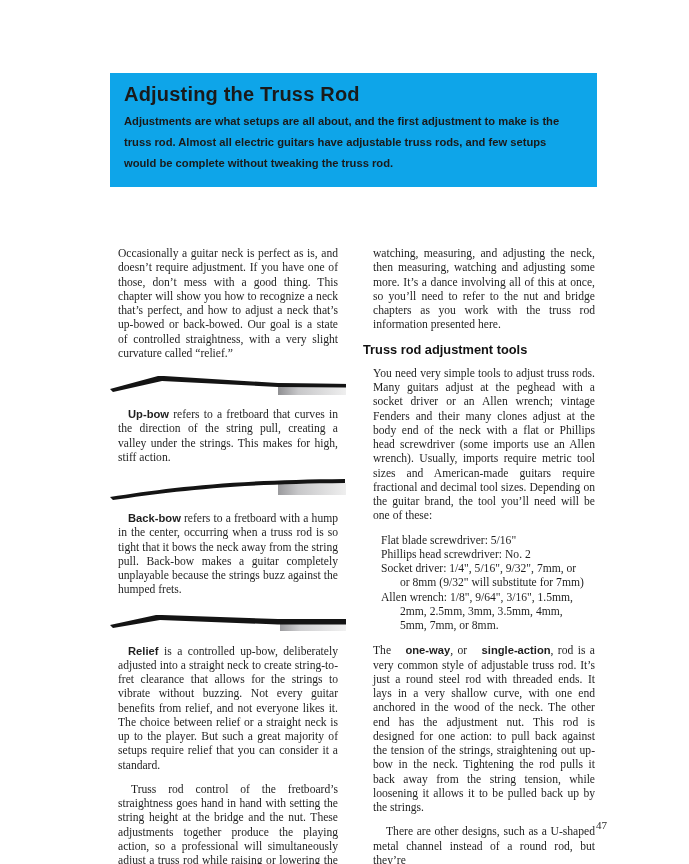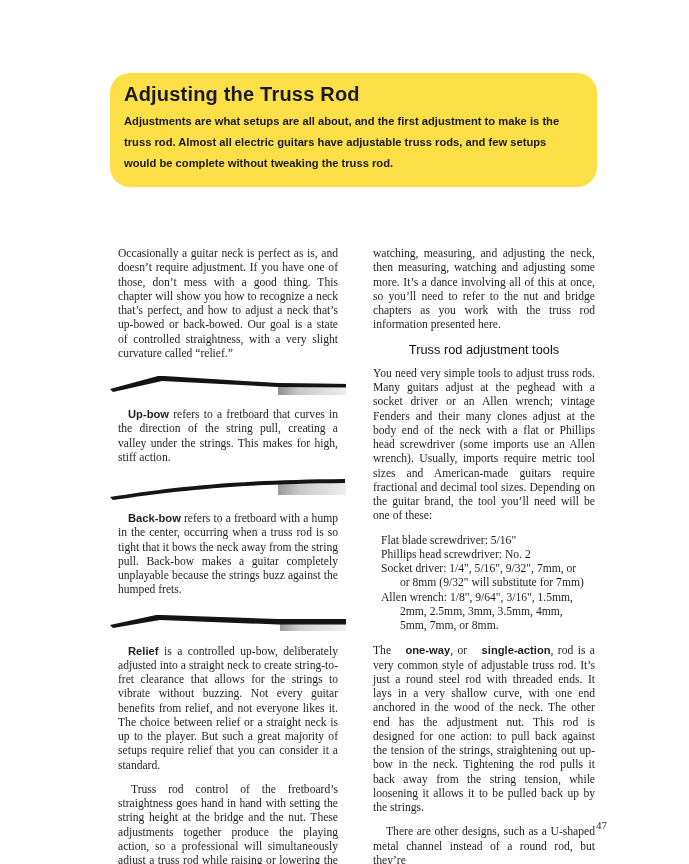--- a/index.html
+++ b/index.html
@@ -2,41 +2,40 @@
 <html><head>
 <meta charset="utf-8">
 <style>
   html,body { margin:0; padding:0; background:#ffffff; }
   .page {
     position:relative; width:689px; height:864px; background:#ffffff;
     font-family:"Liberation Serif", serif; color:#1f1f1f; overflow:hidden;
   }
   .header-box {
     position:absolute; left:110px; top:73px; width:487px; box-sizing:border-box;
-    background:#fde047; padding:10px 16px 13px 14px;
+    background:#0ea5e9; padding:10px 16px 13px 14px;
     font-family:"Liberation Sans", sans-serif;
-    border-radius:20px;
   }
   .header-box .title { font-size:20px; font-weight:bold; margin:0 0 5px 0; letter-spacing:0.2px; color:#1a1a1a; }
   .header-box .intro { font-size:11.2px; font-weight:bold; line-height:21px; margin:0; color:#1a1a1a; }
 
   .col { position:absolute; top:237px; font-size:11.6px; line-height:14.25px; text-align:justify; }
   .col-left  { left:108px; width:240px; }
   .col-right { left:363px; width:242px; }
 
   .col p { margin:10px; }
   .lead { font-family:"Liberation Sans", sans-serif; font-weight:bold; font-size:11.2px;padding-left:10px; }
   .indent { text-indent:13px; }
   .mb { margin-bottom:2px; }
 
   .diagram { display:block; margin:7px 0 6px 0; }
 
   h2.subhead {
-    font-family:"Liberation Sans", sans-serif; font-weight:normal; font-size:12.8px;
-    margin:8px 0 3px 0; text-align:center; color:#111;
+    font-family:"Liberation Sans", sans-serif; font-weight:bold; font-size:12.8px;
+    margin:8px 0 3px 0; text-align:left; color:#111;
   }
   .tools { text-align:left; }
   .tool-line.i1 { padding-left:18px; }
   .tool-line.i2 { padding-left:37px; }
 
   .page-number {
     position:absolute; left:596px; top:819px; font-size:11px; color:#2a2a2a;
     font-family:Liberation Serif, serif;
   }
 </style>

